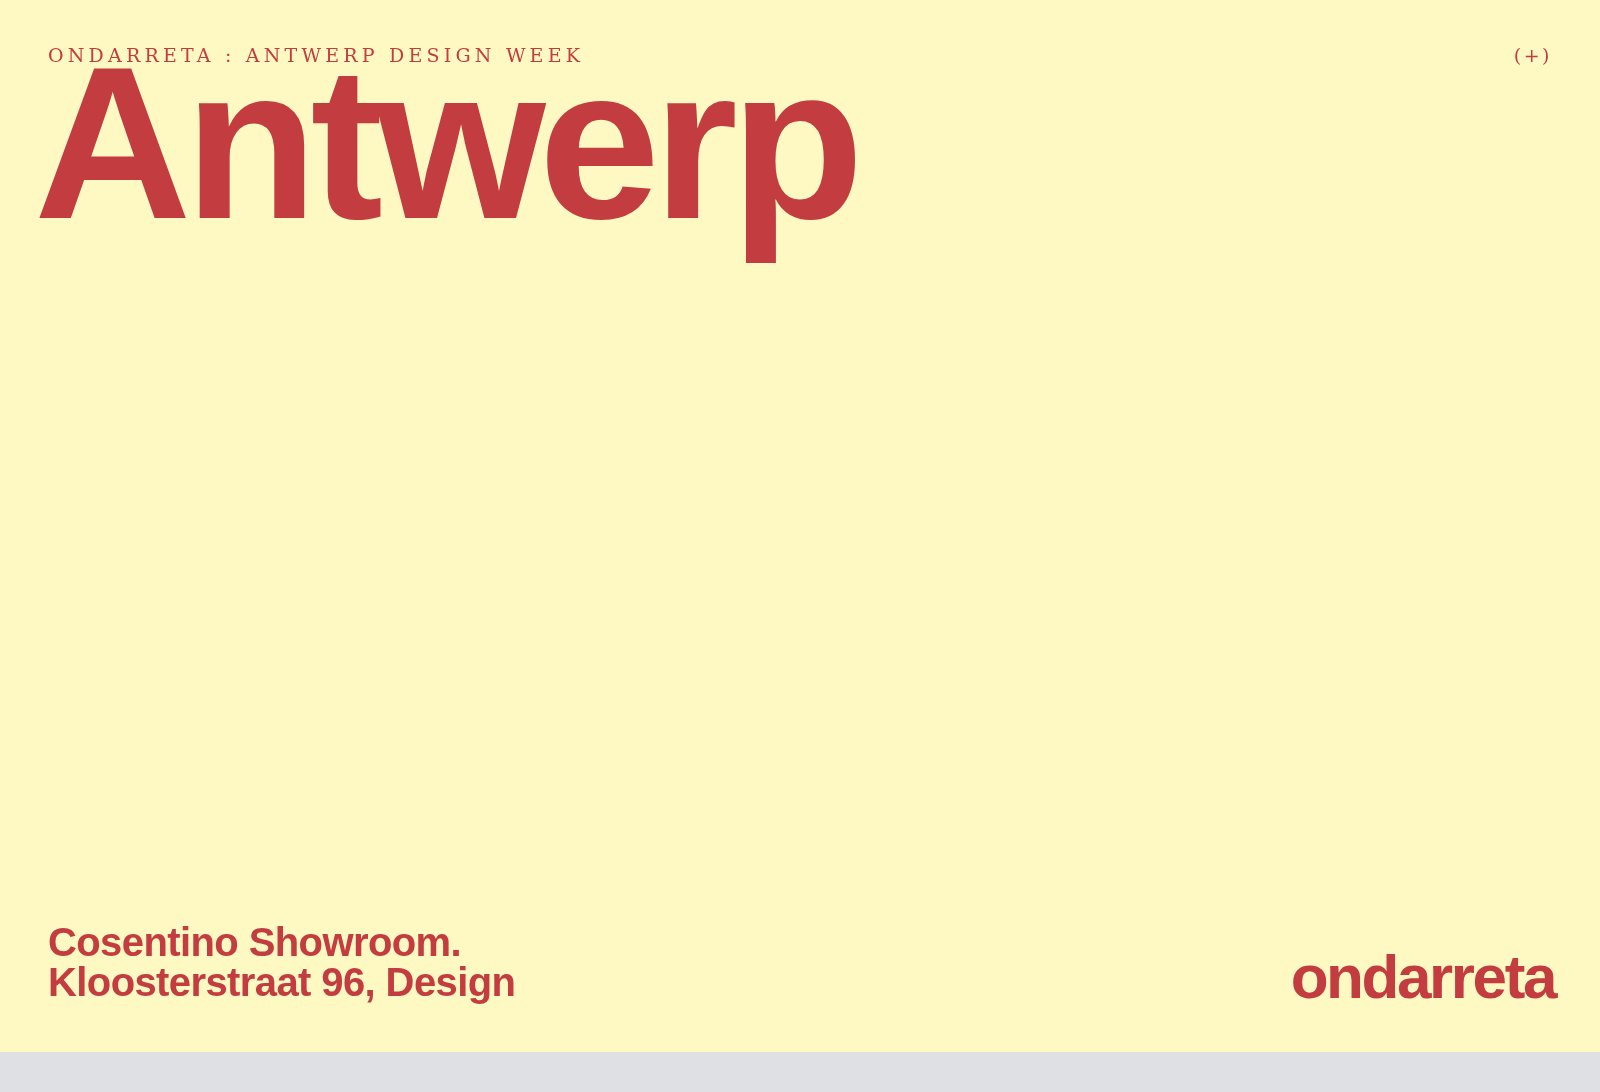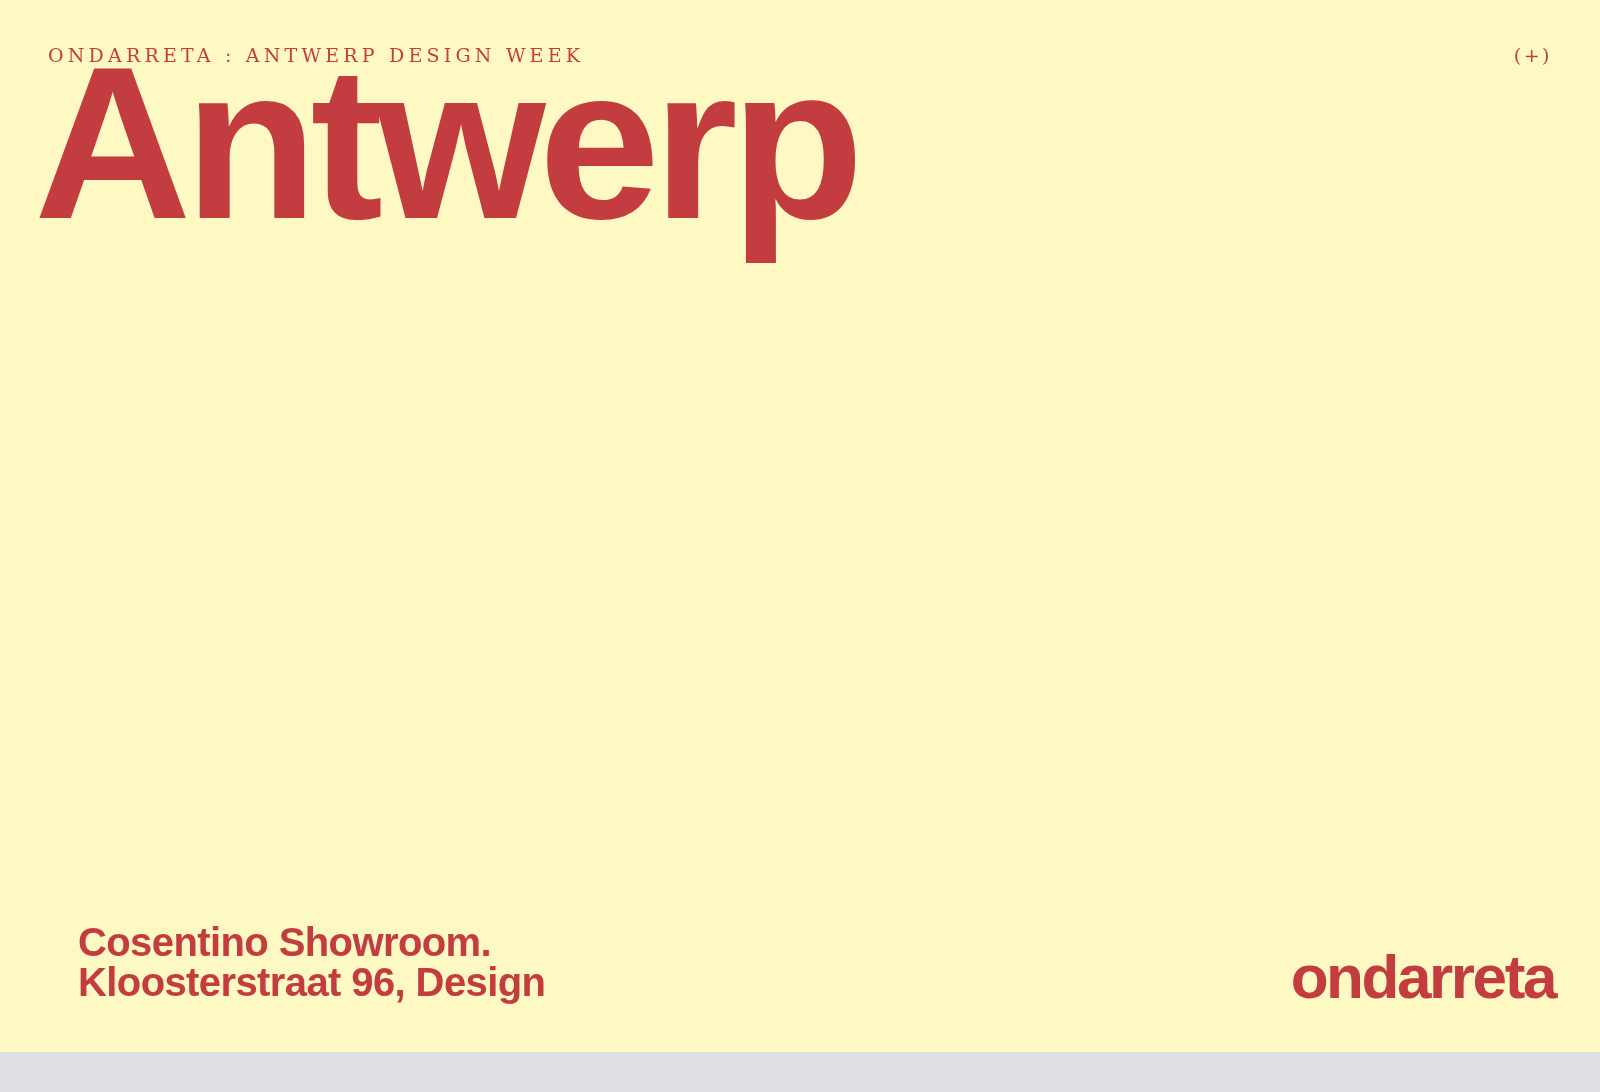--- a/index.html
+++ b/index.html
@@ -79,21 +79,20 @@
     position: absolute;
     left: 48px;
     bottom: 50px;
     z-index: 3;
     color: #c33c40;
     font-family: "Liberation Sans", sans-serif;
     font-weight: 700;
     font-size: 40px;
     line-height: 1.0;
     letter-spacing: -0.6px;
-    margin-left: 30px;
   }
   .info-block .info-line {
     display: block;
     white-space: nowrap;
   }
 
   
   .brand-mark {
     position: absolute;
     right: 45px;

